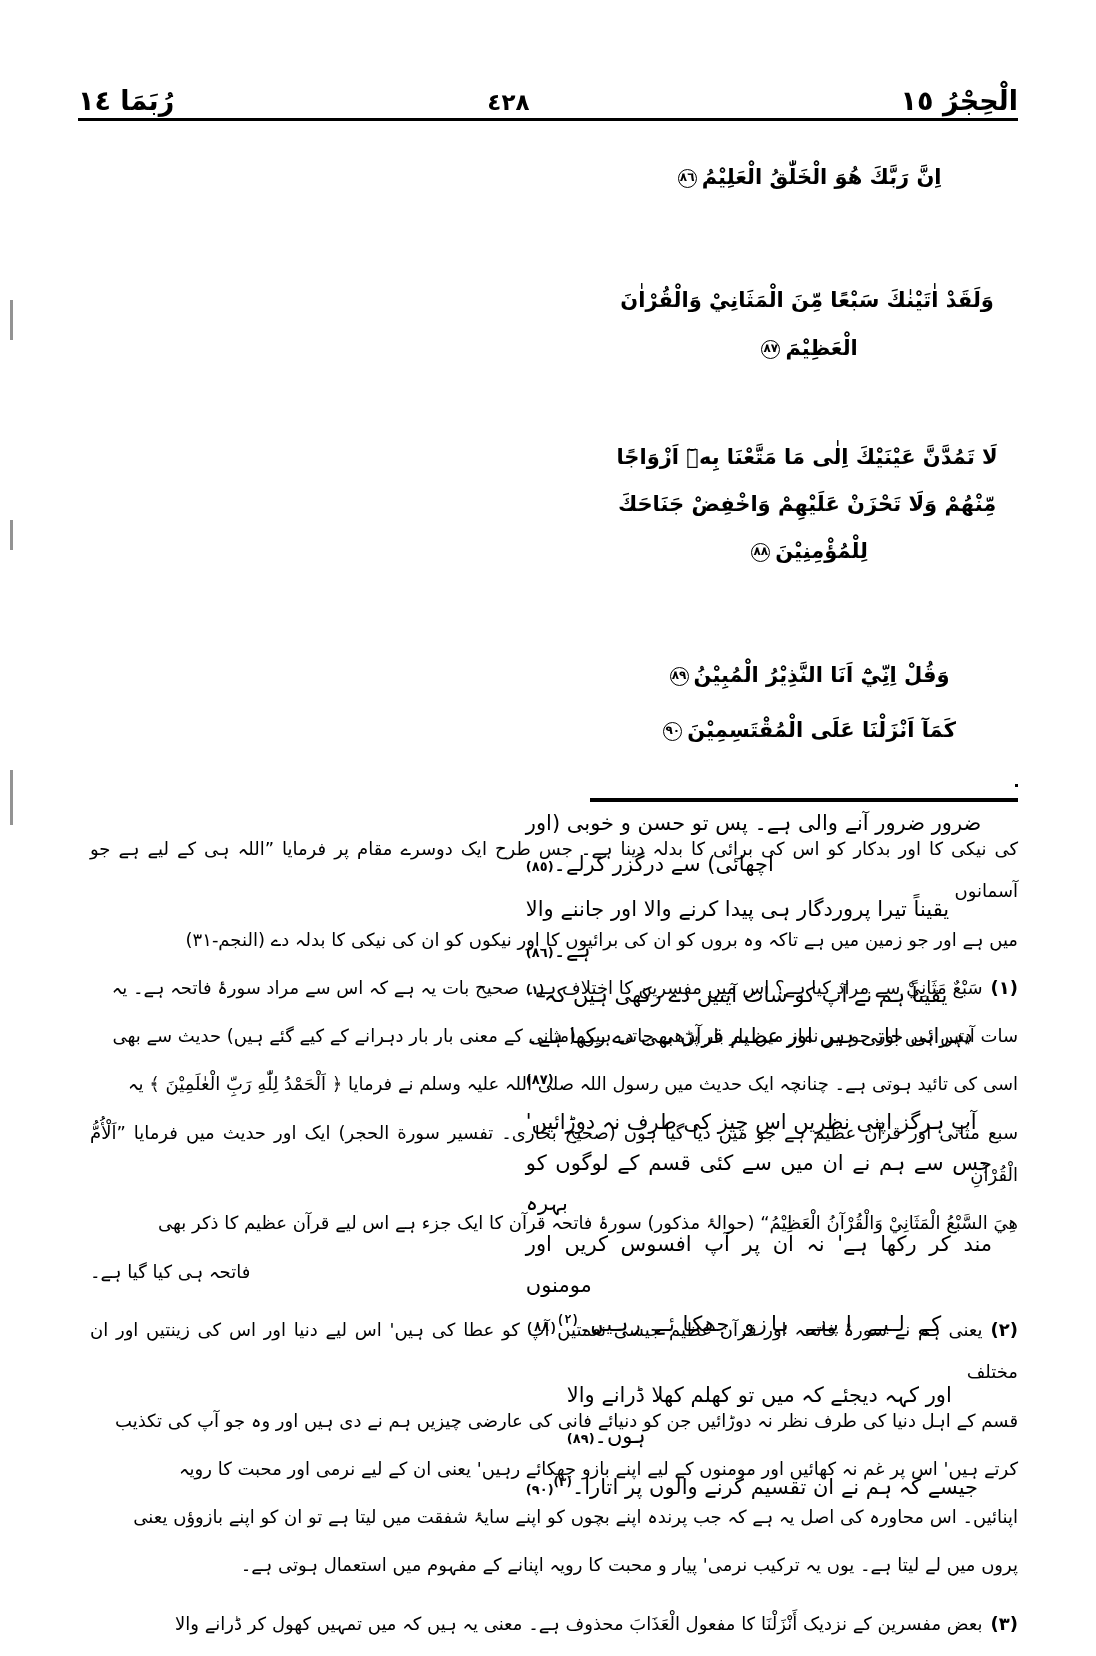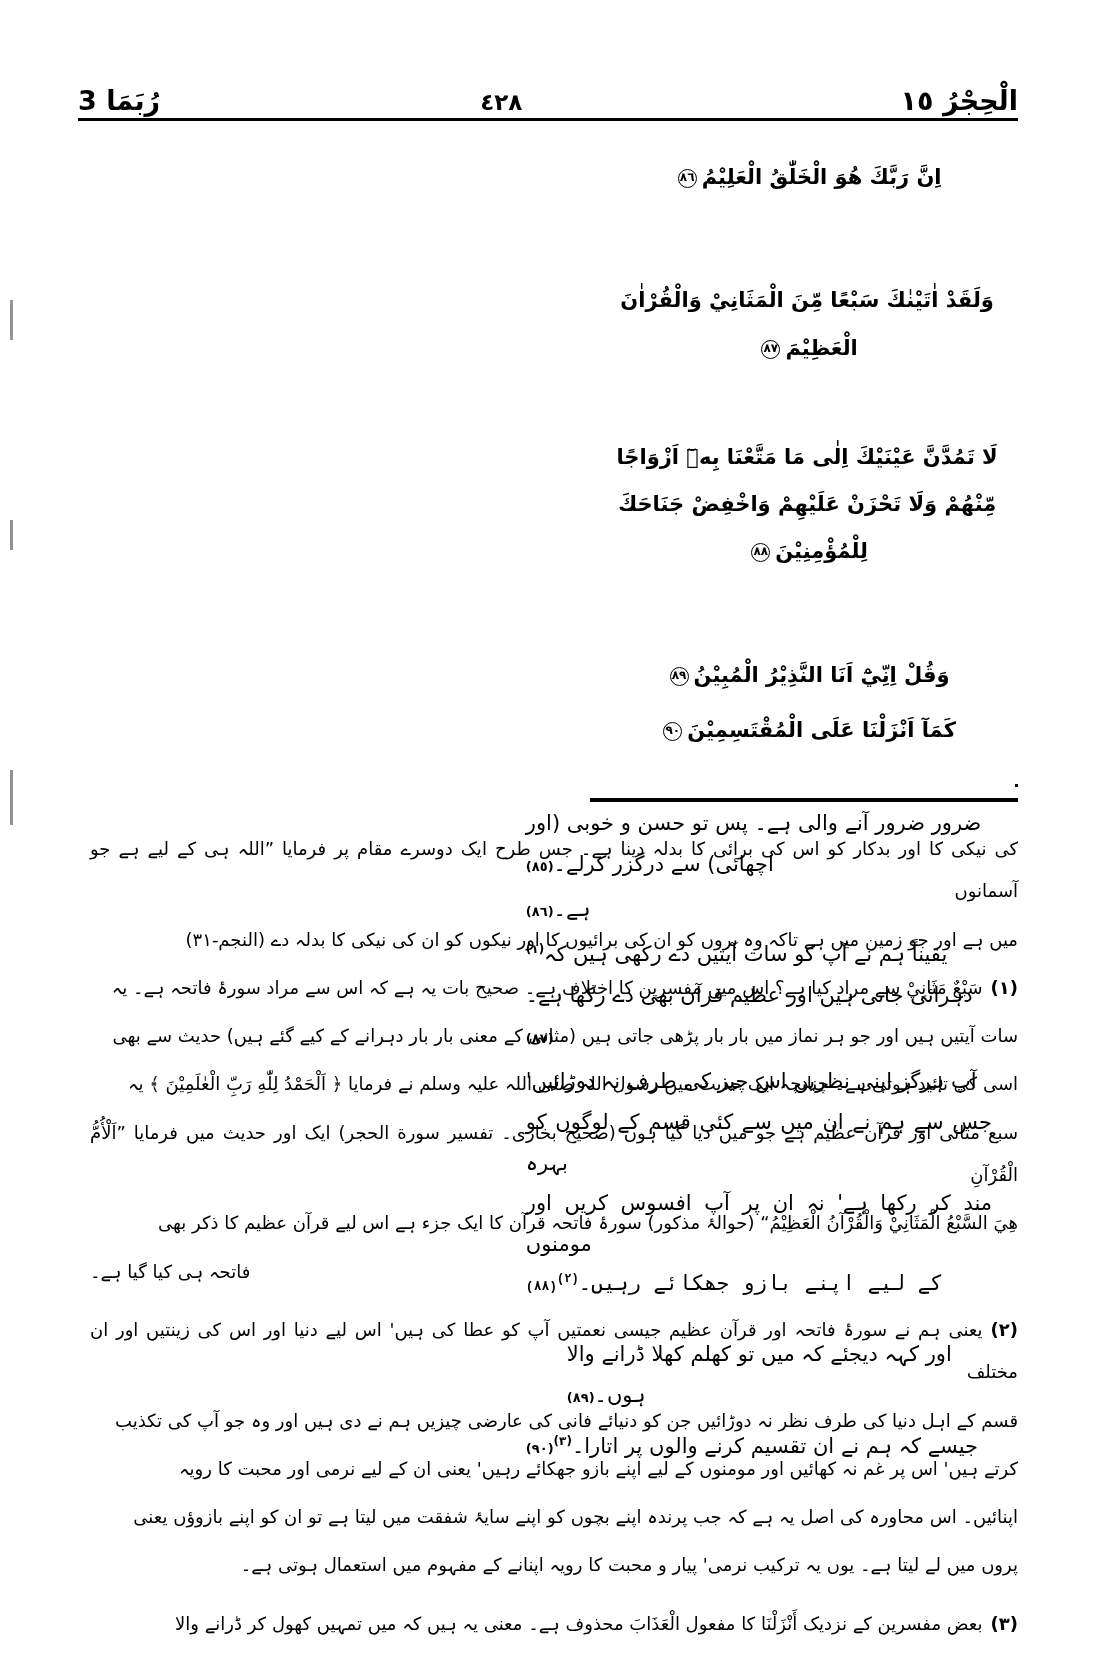--- a/index.html
+++ b/index.html
@@ -179,21 +179,21 @@
 </head>
 <body>
 
 <div class="page">
 
   <div class="edge-mark" style="top:300px;height:40px;"></div>
   <div class="edge-mark" style="top:520px;height:30px;"></div>
   <div class="edge-mark" style="top:770px;height:55px;"></div>
 
   <div class="header">
-    <div class="hdr-juz">رُبَمَا 3</div>
+    <div class="hdr-juz">رُبَمَا ١٤</div>
     <div class="hdr-page">٤٢٨</div>
     <div class="hdr-surah">الْحِجْرُ ١٥</div>
   </div>
   <div class="header-rule"></div>
 
   <div class="body-area">
 
     <div class="col-arabic">
 
       <div class="ayah ayah-gap-xl">
@@ -223,20 +223,21 @@
     <div class="col-urdu">
 
       <div class="trans-block">
         <p class="trans-line">ضرور ضرور آنے والی ہے۔ پس تو حسن و خوبی (اور</p>
         <p class="trans-line" style="text-align:left;">
           <span>اچھائی) سے درگزر کرلے۔</span><span class="vnum">(٨٥)</span>
         </p>
       </div>
 
       <div class="trans-block">
+        <p class="trans-line">یقیناً تیرا پروردگار ہی پیدا کرنے والا اور جاننے والا</p>
         <p class="trans-line" style="text-align:left;">
           <span>ہے۔</span><span class="vnum">(٨٦)</span>
         </p>
       </div>
 
       <div class="trans-block">
         <p class="trans-line">
           <span>یقیناً ہم نے آپ کو سات آیتیں دے رکھی ہیں کہ</span><span class="sup">(١)</span>
         </p>
         <p class="trans-line" style="text-align:left;">

